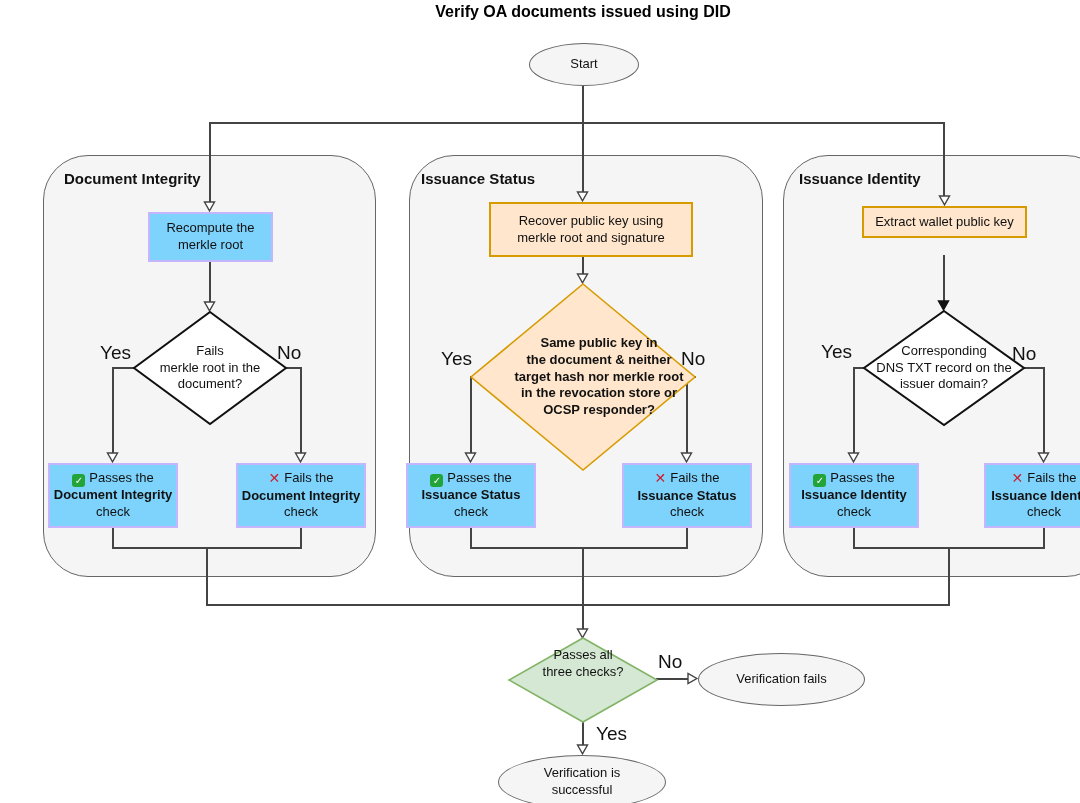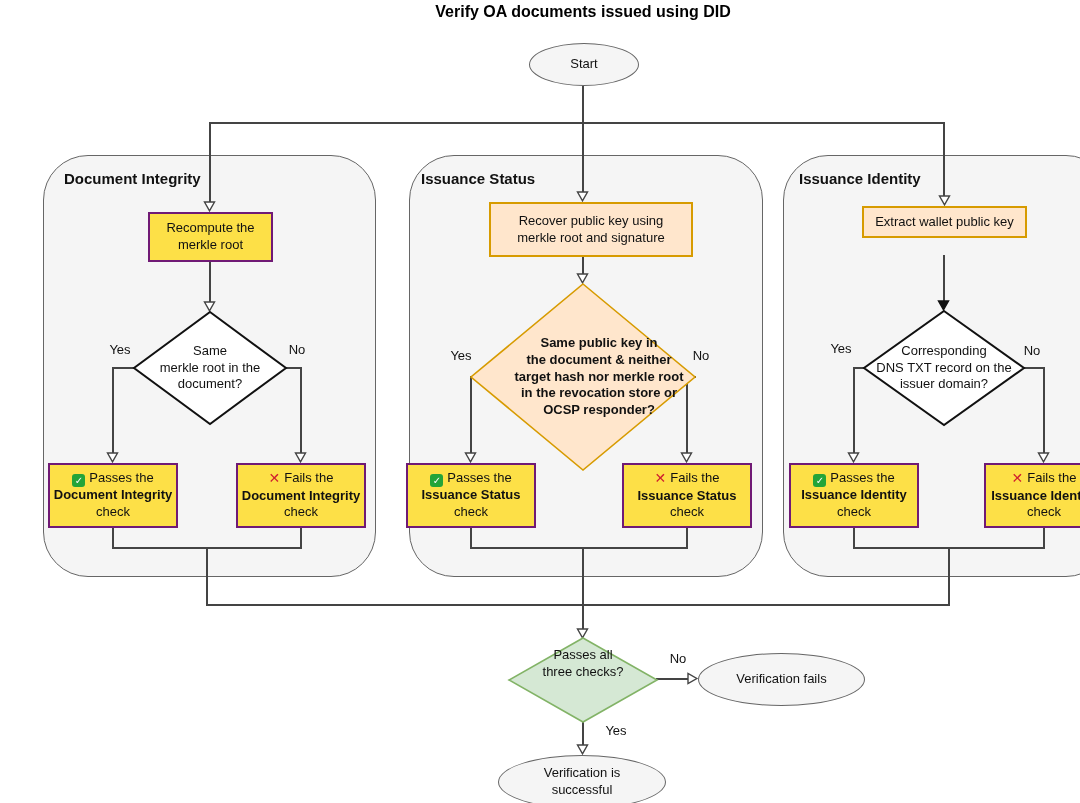--- a/index.html
+++ b/index.html
@@ -17,33 +17,33 @@
     border:1.5px solid var(--container-stroke,#666);
     border-radius:45px;box-sizing:border-box;z-index:0;
   }
   .heading{font-size:15px;font-weight:bold;z-index:3;}
   .line{background:var(--line-color,#444);z-index:1;}
   .node{
     display:flex;align-items:center;justify-content:center;text-align:center;
     font-size:13px;line-height:1.28;box-sizing:border-box;z-index:2;
   }
   .multiline{white-space:pre-line;}
-  .rect{background:#fde047;border:2px solid #701a75;}
+  .rect{background:#7dd3fc;border:2px solid #c4b5fd;}
   .orange{
     background:var(--orange-fill,#ffe6cc);
     border:2px solid var(--orange-stroke,#d79b00);
   }
   .ellipse{
     background:var(--gray-fill,#f5f5f5);
     border:1.5px solid var(--container-stroke,#666);
     border-radius:50%;
   }
   .diamond-svg{z-index:2;}
   .diamond-text{z-index:3;pointer-events:none;}
-  .lbl{font-size:13px;text-align:center;width:40px;z-index:3;}
+  .lbl{font-size:19px;text-align:left;width:40px;z-index:3;}
   .outcome-inner .l2{font-weight:bold;}
   .check-icon{
     display:inline-block;width:13px;height:13px;border-radius:3px;
     background:var(--check-green,#23a439);color:#fff;font-size:10px;line-height:13px;
     font-weight:bold;text-align:center;vertical-align:-2px;margin-right:4px;
   }
   .x-icon{
     display:inline-block;color:var(--x-red,#cf1f2e);font-weight:900;font-size:14px;
     margin-right:4px;vertical-align:-1px;
   }
@@ -150,21 +150,21 @@
       <path d="M1.5 1 L11.5 1 L6.5 9.8 Z"></path>
     </svg>
 
   <div class="abs node ellipse" style="left:493px;top:43px;width:110px;height:43px;">Start</div>
 
   <div class="abs node rect multiline" style="left:112px;top:212px;width:125px;height:50px;">Recompute the
 merkle root</div>
   <svg class="abs diamond-svg" style="left:96px;top:310px;" width="156" height="116" viewBox="0 0 156 116">
       <polygon points="78,2 154,58 78,114 2,58" style="fill:#fff;stroke:#111;stroke-width:2;"></polygon>
     </svg>
-  <div class="abs node multiline diamond-text" style="left:98px;top:312px;width:152px;height:112px;">Same
+  <div class="abs node multiline diamond-text" style="left:98px;top:312px;width:152px;height:112px;">Fails
 merkle root in the
 document?</div>
   <div class="abs lbl" style="left:64px;top:342px;">Yes</div>
   <div class="abs lbl" style="left:241px;top:342px;">No</div>
 
   <div class="abs node orange multiline" style="left:453px;top:202px;width:204px;height:55px;">Recover public key using
 merkle root and signature</div>
   <svg class="abs diamond-svg" style="left:433px;top:282px;" width="228" height="190" viewBox="0 0 228 190">
       <polygon points="114,2 226,95 114,188 2,95" style="fill:var(--orange-fill,#ffe6cc);stroke:var(--orange-stroke,#d79b00);stroke-width:1.6;"></polygon>
     </svg>

